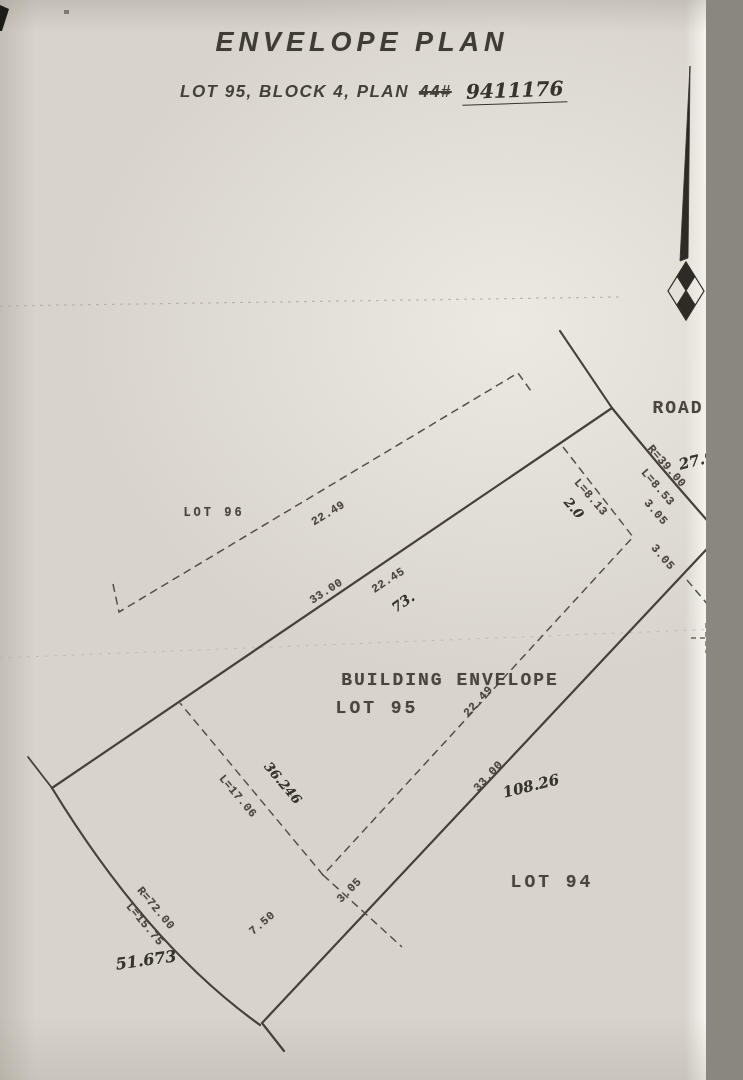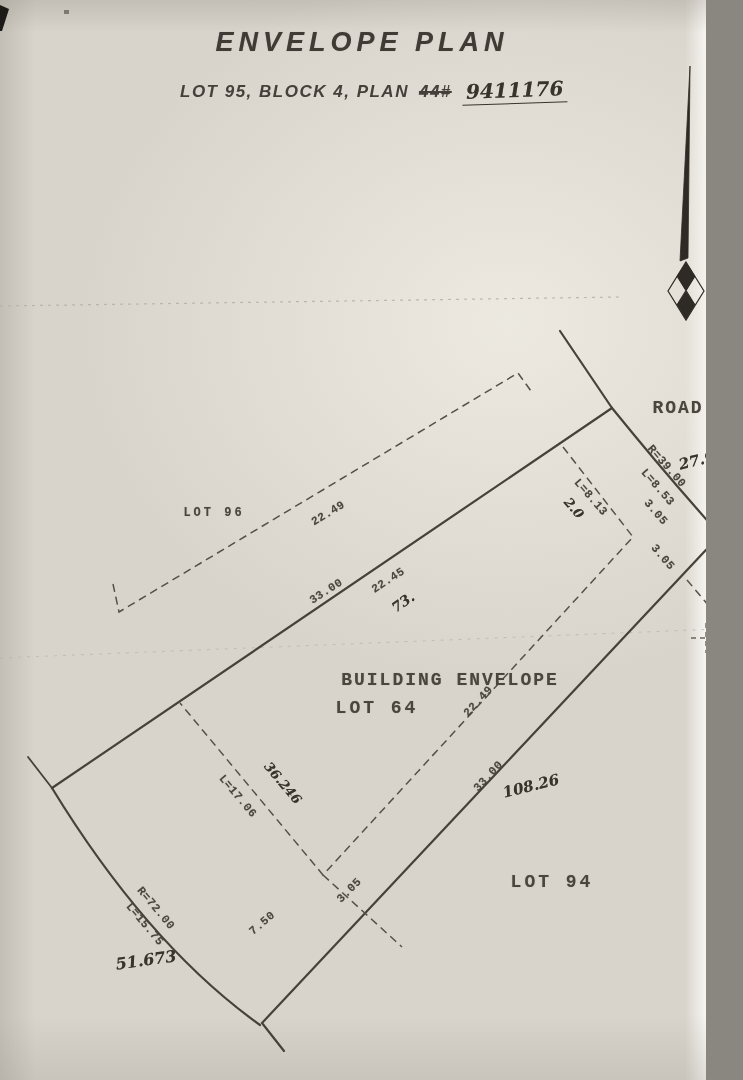--- a/index.html
+++ b/index.html
@@ -76,21 +76,21 @@
   <div class="lbl title" style="left:362px;top:42px;">ENVELOPE PLAN</div>
   <div class="subrow">
     <span class="sub">LOT 95, BLOCK 4, PLAN</span>
     <span class="sub struck">44#</span>
     <span class="hand plan-hand">9411176</span>
   </div>
 
   <div class="lbl typedlbl arealbl" style="left:678px;top:408px;">ROAD</div>
   <div class="lbl typedlbl arealbl" style="left:214px;top:513px;font-size:12px;letter-spacing:3px;">LOT 96</div>
   <div class="lbl typedlbl arealbl" style="left:414px;top:680px;margin-left:36px;">BUILDING ENVELOPE</div>
-  <div class="lbl typedlbl arealbl" style="left:377px;top:708px;letter-spacing:3px;">LOT 64</div>
+  <div class="lbl typedlbl arealbl" style="left:377px;top:708px;letter-spacing:3px;">LOT 95</div>
   <div class="lbl typedlbl arealbl" style="left:552px;top:882px;letter-spacing:3px;">LOT 94</div>
 
   <div class="lbl dim" style="left:328px;top:513px;transform:translate(-50%,-50%) rotate(-31deg);">22.49</div>
   <div class="lbl dim" style="left:326px;top:591px;transform:translate(-50%,-50%) rotate(-33deg);">33.00</div>
   <div class="lbl dim" style="left:388px;top:580px;transform:translate(-50%,-50%) rotate(-33deg);">22.45</div>
   <div class="lbl dim" style="left:667px;top:466px;transform:translate(-50%,-50%) rotate(49deg);">R=39.00</div>
   <div class="lbl dim" style="left:658px;top:487px;transform:translate(-50%,-50%) rotate(49deg);">L=8.53</div>
   <div class="lbl dim" style="left:656px;top:512px;transform:translate(-50%,-50%) rotate(49deg);">3.05</div>
   <div class="lbl dim" style="left:663px;top:557px;transform:translate(-50%,-50%) rotate(49deg);">3.05</div>
   <div class="lbl dim" style="left:591px;top:497px;transform:translate(-50%,-50%) rotate(49deg);">L=8.13</div>

